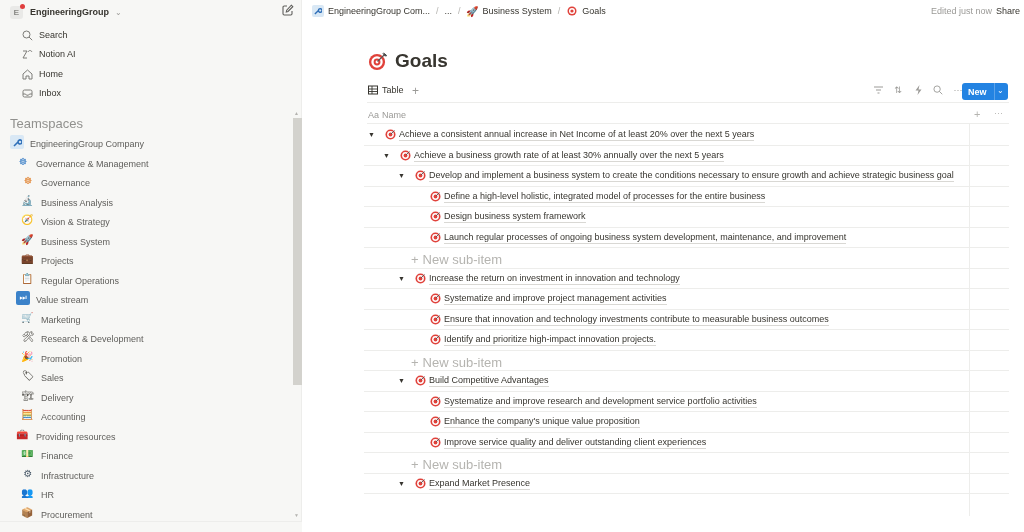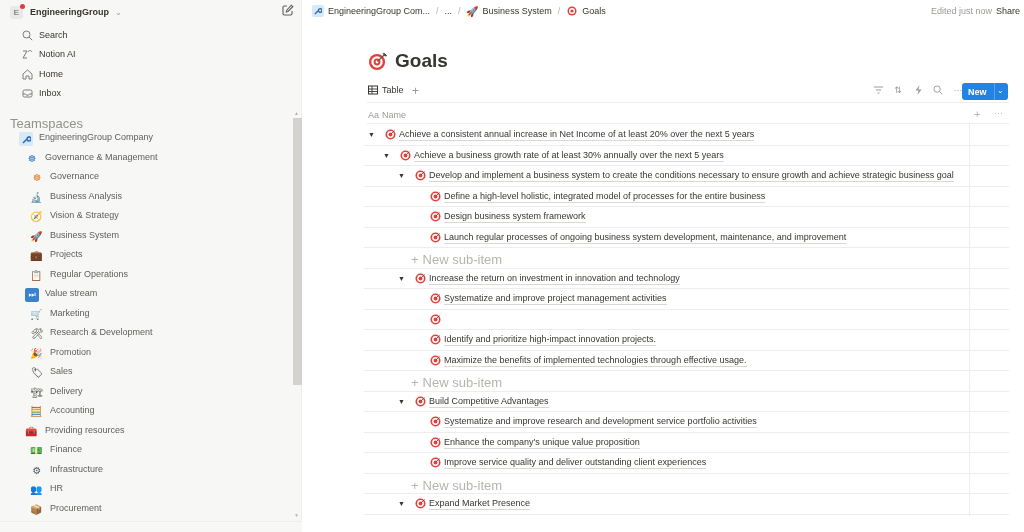--- a/index.html
+++ b/index.html
@@ -14,21 +14,21 @@
   .ws-name { margin-left: 7px; font-size: 9px; font-weight: bold; color: #37352f; }
   .ws-chevron { margin-left: 6px; color: #9b9a97; font-size: 8px; }
   .compose-btn { position: absolute; left: 282px; top: 4px; width: 14px; height: 14px; cursor: pointer; }
 
   .nav-item { position: absolute; left: 20px; height: 16px; display: flex; align-items: center; cursor: pointer; }
   .nav-item .ic { width: 14px; height: 14px; display: flex; align-items: center; justify-content: center; color: #7d7c78; }
   .nav-item .lbl { margin-left: 5px; font-size: 9px; color: #37352f; }
 
   .section-label { position: absolute; left: 10px; top: 116px; font-size: 13px; color: #91918e; }
 
-  .tree-item { position: absolute; height: 17px; display: flex; align-items: flex-start; cursor: pointer; margin-left: 9px; }
+  .tree-item { position: absolute; height: 17px; display: flex; align-items: flex-end; cursor: pointer; }
   .tree-item .emo { width: 14px; height: 14px; font-size: 10px; display: flex; align-items: center; justify-content: center; line-height: 1; }
   .tree-item .lbl { margin-left: 6px; font-size: 9px; color: #5f5e5b; white-space: nowrap; }
   .sb-scroll-thumb { position: absolute; left: 293px; top: 118px; width: 9px; height: 267px; background: #d3d2cd; }
   .sb-arrow-up { position: absolute; left: 294px; top: 110px; font-size: 5px; color: #b5b4b0; }
   .sb-arrow-down { position: absolute; left: 294px; top: 512px; font-size: 5px; color: #b5b4b0; }
   .sb-bottom { position: absolute; left: 0; top: 521px; width: 302px; height: 11px; border-top: 1px solid #ededeb; background: #f7f7f5; }
 
   
   .topbar { position: absolute; left: 303px; top: 0; right: 0; height: 24px; }
   .crumbs { position: absolute; left: 9px; top: 5px; display: flex; align-items: center; font-size: 9px; color: #37352f; }
@@ -390,38 +390,30 @@
         </svg></span>
       <span class="txt" style="left: 80px;">Systematize and improve project management activities</span>
     </div>
     <div class="row">
       <span class="goal-ic" style="left: 66px;"><svg width="11" height="11" viewBox="0 0 11 11">
           <circle cx="5.5" cy="5.5" r="5" fill="#e0413a"></circle>
           <circle cx="5.5" cy="5.5" r="3.4" fill="#fff"></circle>
           <circle cx="5.5" cy="5.5" r="1.9" fill="#e0413a"></circle>
           <path d="M6 5L9.5 1.5" stroke="#555" stroke-width="0.9"></path>
         </svg></span>
+      <span class="txt" style="left: 80px;">Ensure that innovation and technology investments contribute to measurable business outcomes</span>
     </div>
     <div class="row">
       <span class="goal-ic" style="left: 66px;"><svg width="11" height="11" viewBox="0 0 11 11">
           <circle cx="5.5" cy="5.5" r="5" fill="#e0413a"></circle>
           <circle cx="5.5" cy="5.5" r="3.4" fill="#fff"></circle>
           <circle cx="5.5" cy="5.5" r="1.9" fill="#e0413a"></circle>
           <path d="M6 5L9.5 1.5" stroke="#555" stroke-width="0.9"></path>
         </svg></span>
       <span class="txt" style="left: 80px;">Identify and prioritize high-impact innovation projects.</span>
-    </div>
-    <div class="row">
-      <span class="goal-ic" style="left: 66px;"><svg width="11" height="11" viewBox="0 0 11 11">
-          <circle cx="5.5" cy="5.5" r="5" fill="#e0413a"></circle>
-          <circle cx="5.5" cy="5.5" r="3.4" fill="#fff"></circle>
-          <circle cx="5.5" cy="5.5" r="1.9" fill="#e0413a"></circle>
-          <path d="M6 5L9.5 1.5" stroke="#555" stroke-width="0.9"></path>
-        </svg></span>
-      <span class="txt" style="left: 80px;">Maximize the benefits of implemented technologies through effective usage.</span>
     </div>
     <div class="row">
       <span class="newsub" style="left: 47px;"><span style="margin-right: 4px;">+</span><span>New sub-item</span></span>
     </div>
     <div class="row">
       <span class="toggle" style="left: 34px;">▼</span>
       <span class="goal-ic" style="left: 51px;"><svg width="11" height="11" viewBox="0 0 11 11">
           <circle cx="5.5" cy="5.5" r="5" fill="#e0413a"></circle>
           <circle cx="5.5" cy="5.5" r="3.4" fill="#fff"></circle>
           <circle cx="5.5" cy="5.5" r="1.9" fill="#e0413a"></circle>

